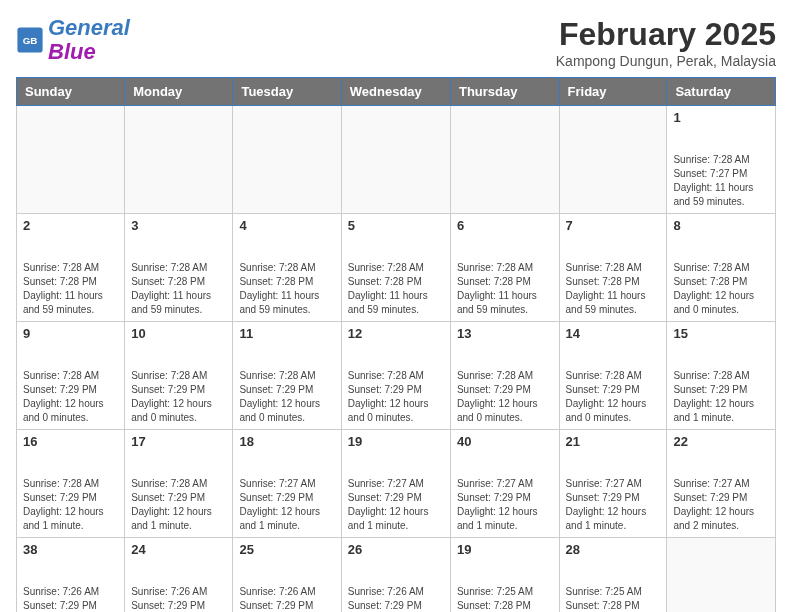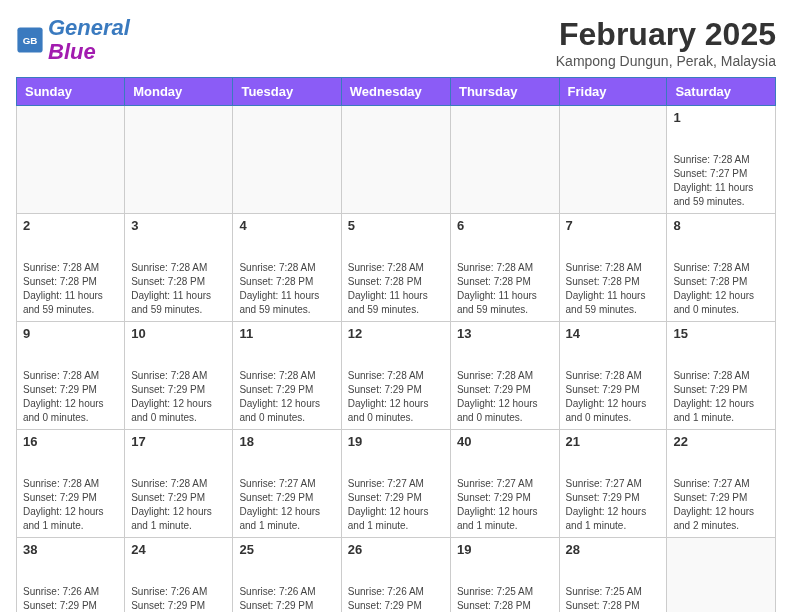--- a/index.html
+++ b/index.html
@@ -46,21 +46,21 @@
     .location {
       font-size: 14px;
       color: #555;
     }
     .calendar {
       width: 100%;
       border-collapse: collapse;
       border: 1px solid #ccc;
     }
     .calendar th {
-      background: #8b5cf6;
+      background: #737373;
       color: #fff;
       font-size: 13px;
       font-weight: bold;
       padding: 6px 8px;
       text-align: left;
       border: 1px solid #3a7abf;
     }
     .calendar td {
       border: 1px solid #ccc;
       vertical-align: top;

